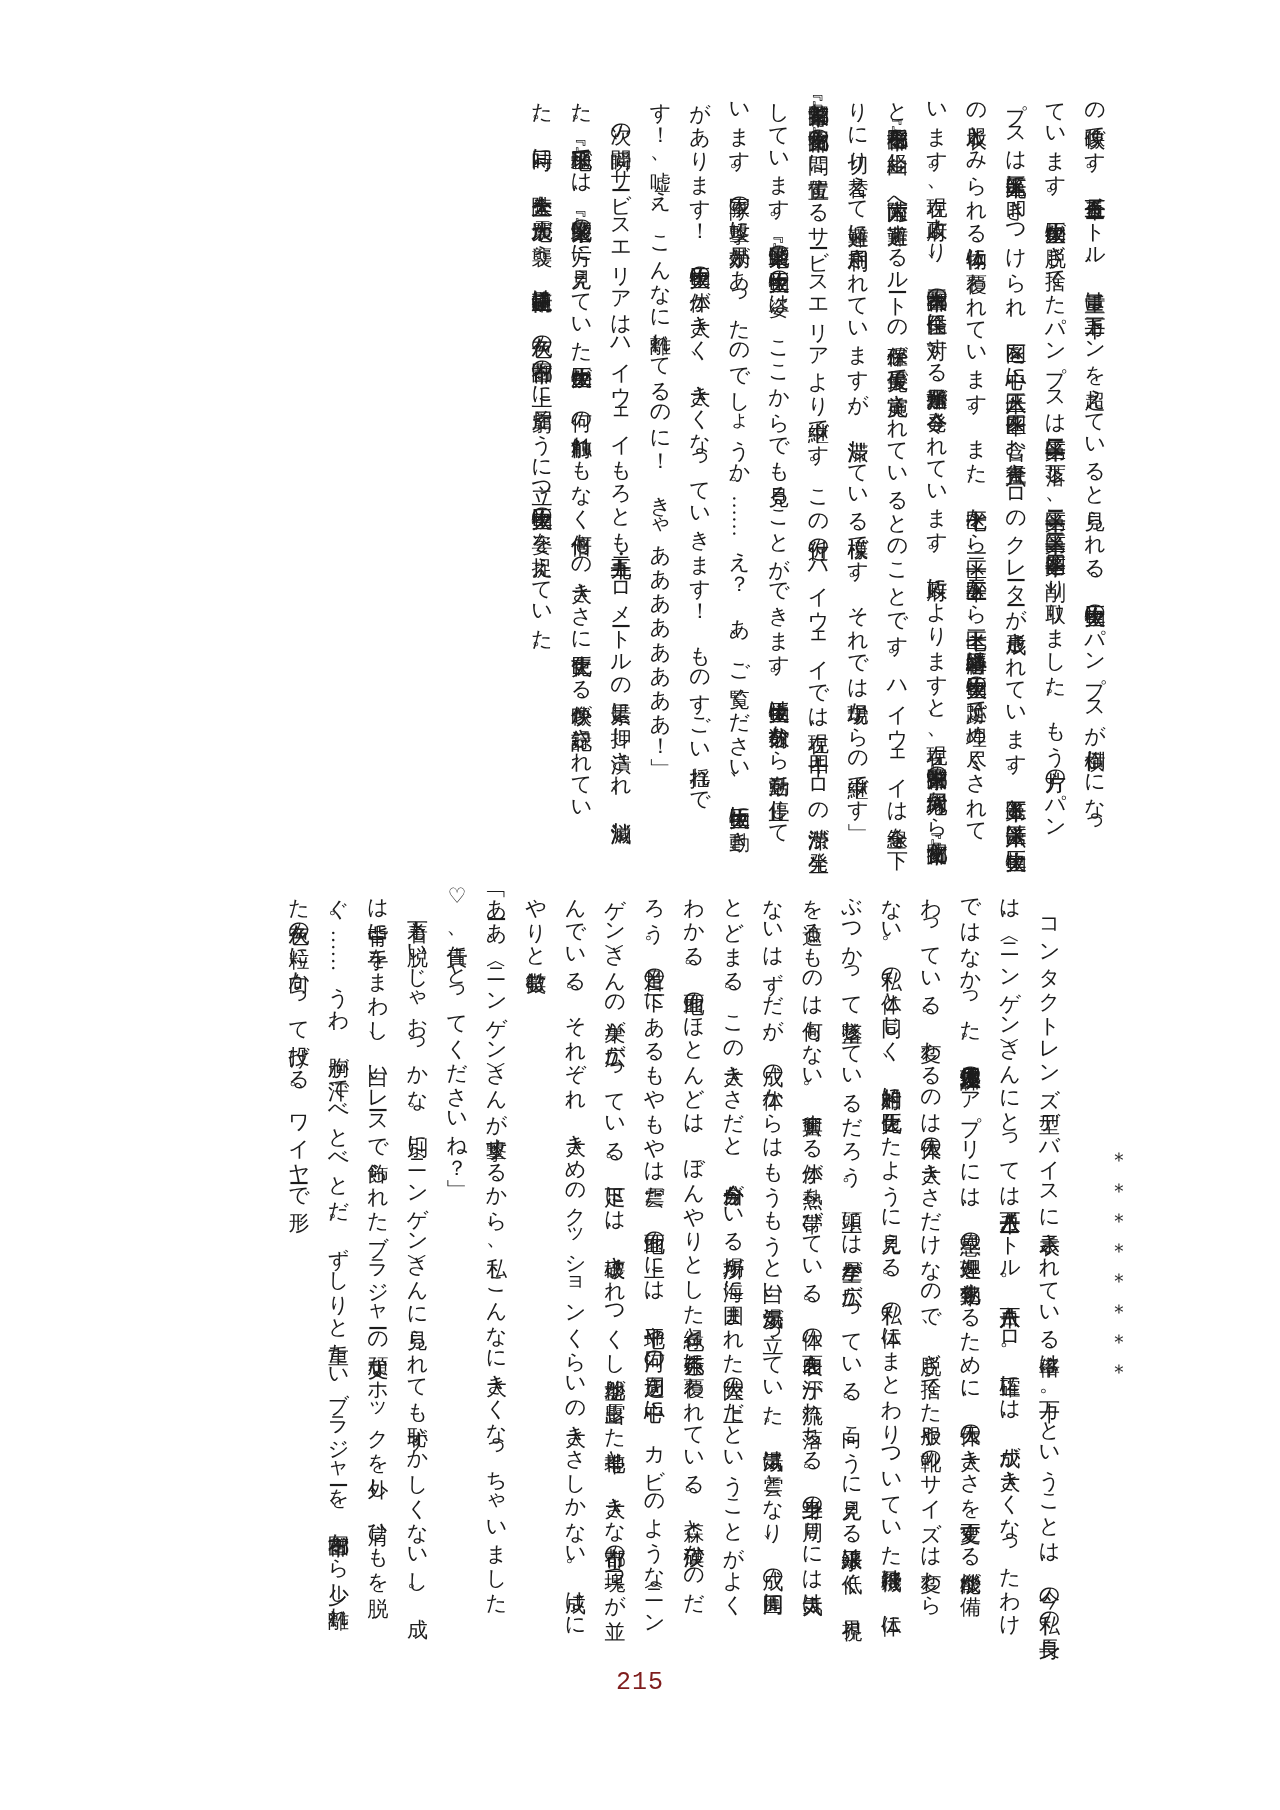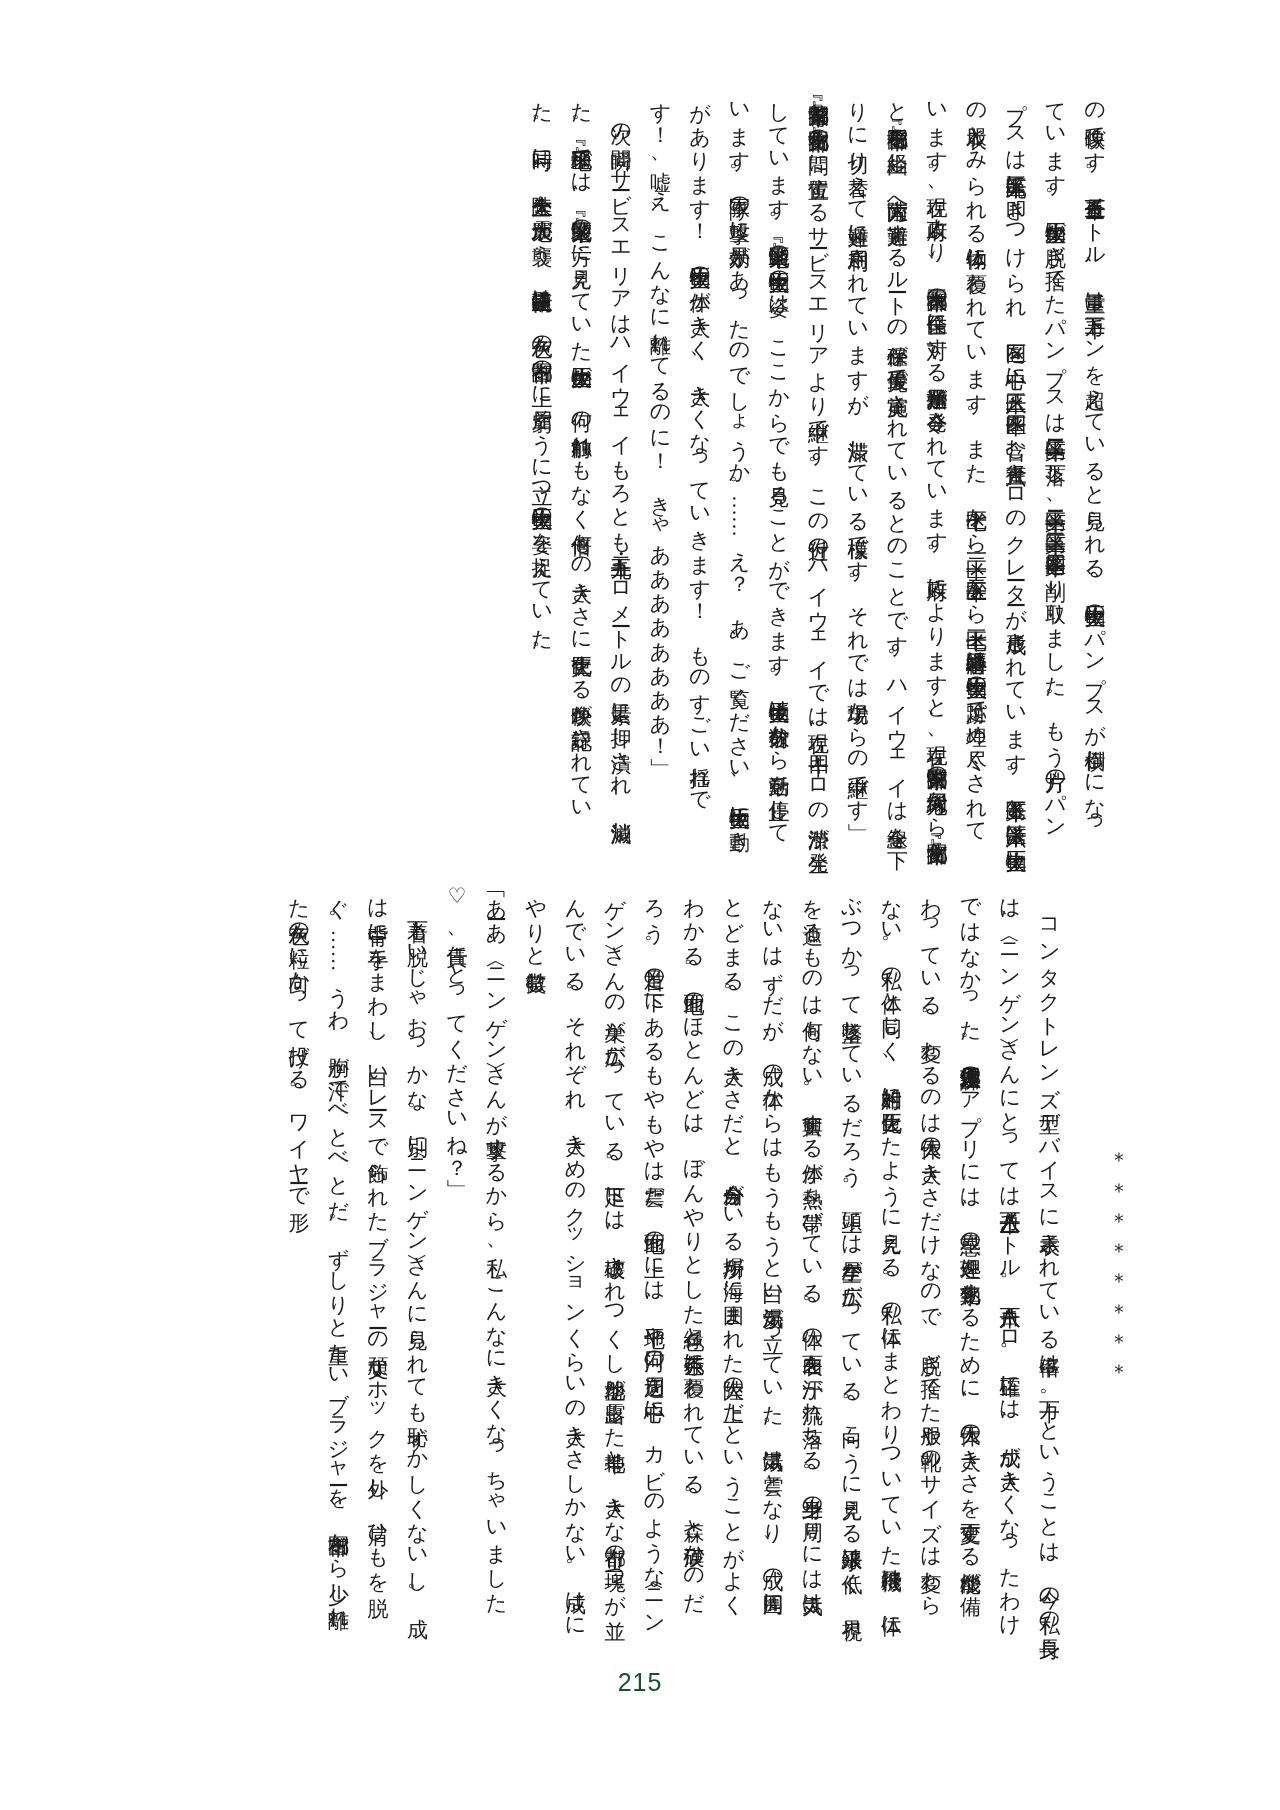--- a/index.html
+++ b/index.html
@@ -48,24 +48,24 @@
     margin-left: 30px;          
     letter-spacing: 2px;
     color: #2a2a2a;
   }
   .page-number {
     position: absolute;
     top: 1668px;
     left: 0;
     width: 100%;
     text-align: center;
-    font-family: Liberation Sans, sans-serif;
+    font-family: Liberation Mono, monospace;
     font-size: 25px;
     letter-spacing: 1px;
-    color: #14532d;
+    color: #7f1d1d;
   }
 </style>
 </head>
 <body>
 
 <div>
 
   <div class="text-block block-top">
     <p class="para">の映像です。全長千五百メートル、重量は三千万トンを超えていると見られる、巨大生物のパンプスが横倒しになっています。巨大生物が脱ぎ捨てたパンプスは第二十二区に落下し、第二十二区、第二十三区、第二十四区を削り取りました。もう片方のパンプスは第三十九区に叩きつけられ、同区を中心に三十八区、四十区を含む直径六キロのクレーターが形成されています。第十五区と第十六区は巨大生物の衣服とみられる物体に覆われています。また、十七区から二十一区、二十五区から三十七区、中心経済特区は巨大生物の足跡で埋め尽くされています。現在、政府より、三大都市圏の全住民に対する避難指示が発令されています。政府によりますと、現在、『繁栄』都市圏の周縁地方から『文化』都市圏と『平穏』都市圏を経由し、大陸南方へ避難するルートの確保が最優先で実施されているとのことです。ハイウェイは全線を下りに切り替えて避難に利用されていますが、渋滞している模様です。それでは現場からの中継です」</p>
     <p class="para">『繁栄』都市圏と『文化』都市圏の間に位置するサービスエリアより中継です。この付近のハイウェイでは現在、四十キロの渋滞が発生しています。『繁栄』地区の巨大生物の姿は、ここからでも見ることができます。巨大生物は数分前から活動を停止しています。軍隊の攻撃に効果があったのでしょうか。……え？　あ、ご覧ください、巨大生物に動きがあります！　巨大生物の体が大きく、大きくなっていきます！　ものすごい揺れです！　嘘、え、こんなに離れてるのに！　きゃああああああああ！」</p>

